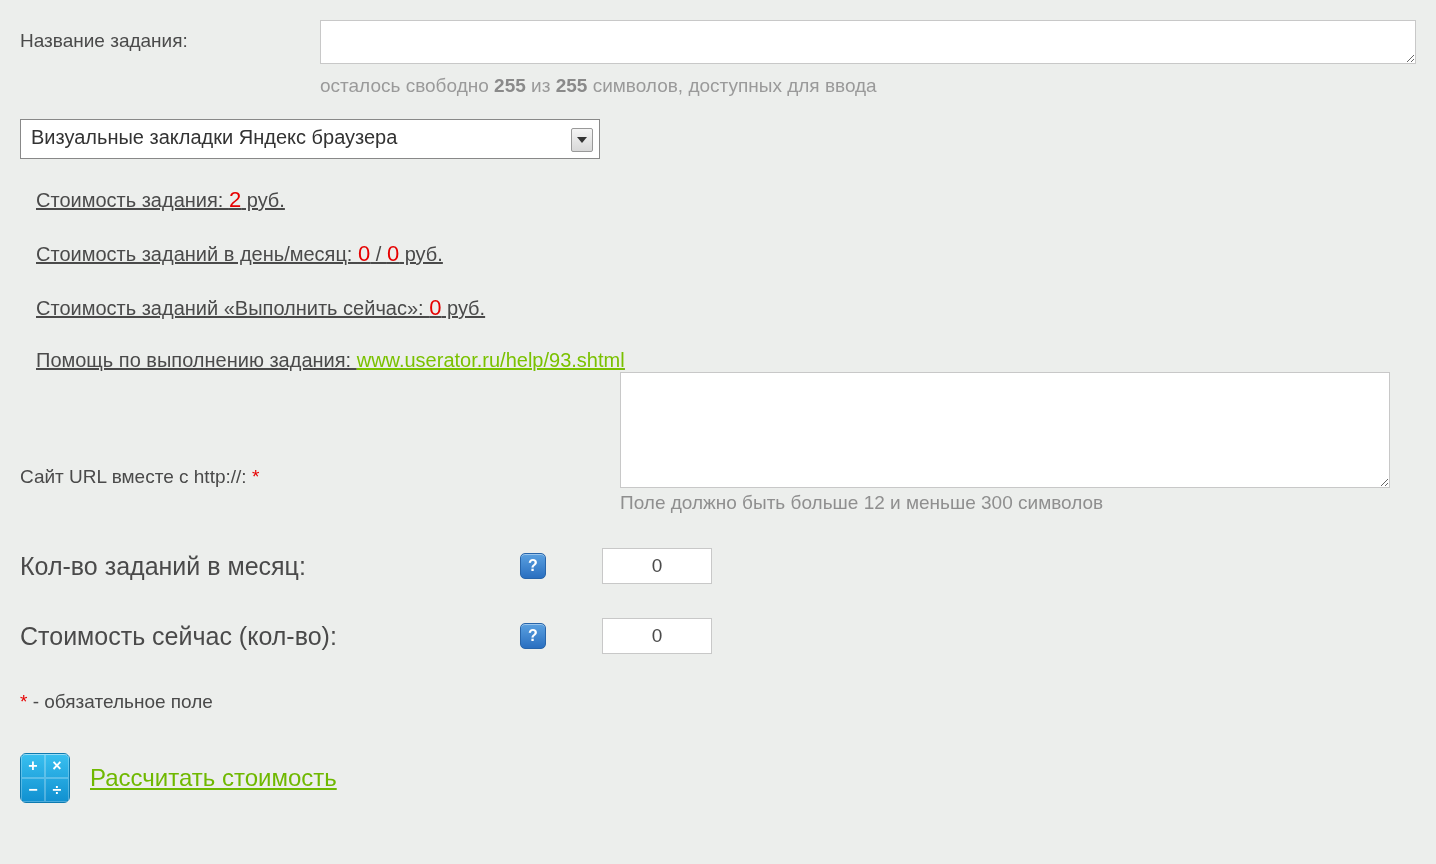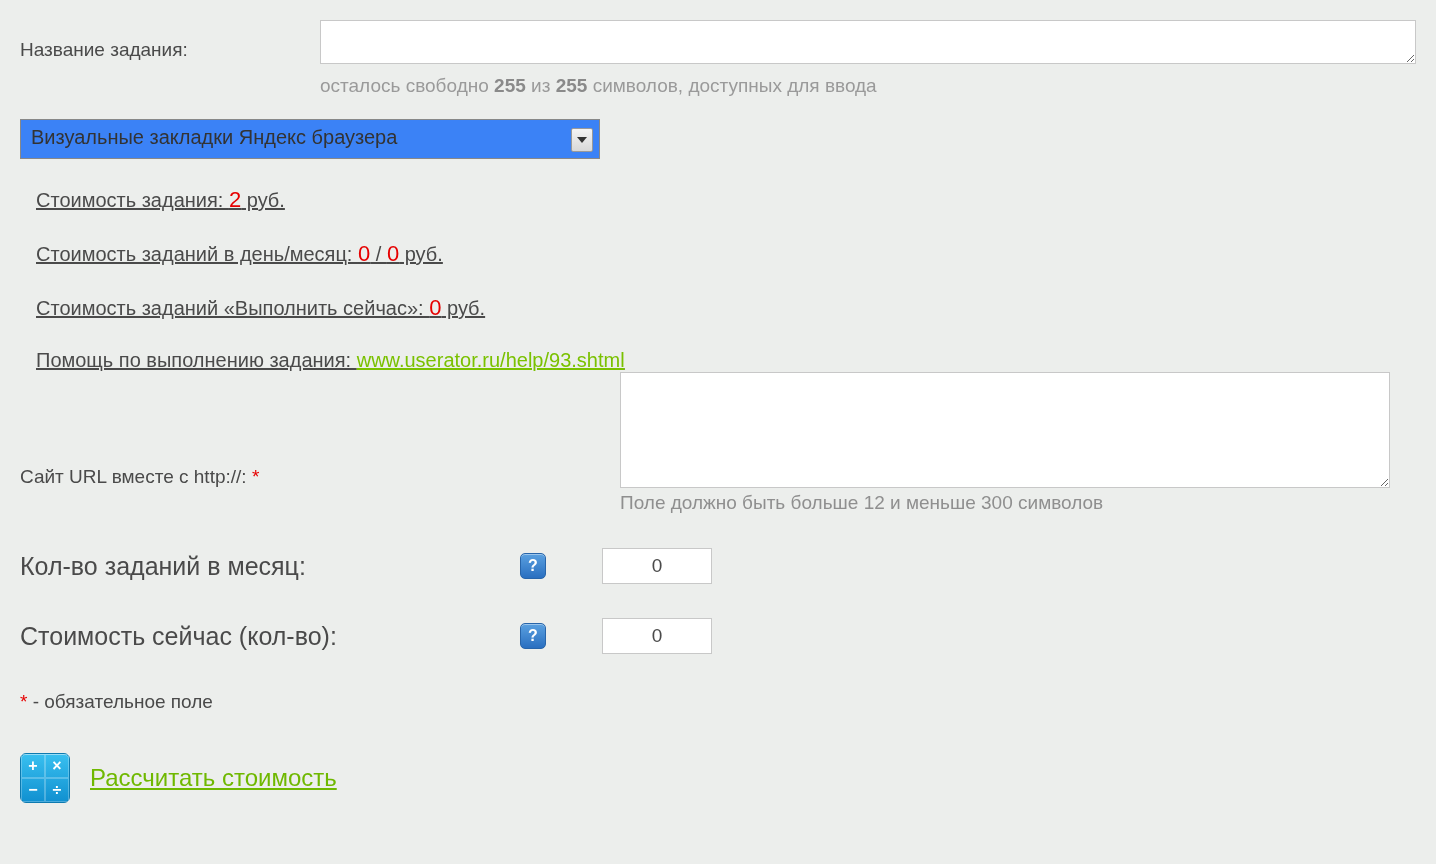--- a/index.html
+++ b/index.html
@@ -7,21 +7,21 @@
     margin: 0;
     padding: 20px;
     background: #eceeec;
     font-family: "Helvetica Neue", Arial, sans-serif;
     font-size: 19px;
     color: #4a4a4a;
     width: 1436px;
   }
   .row {
     display: flex;
-    align-items: center;
+    align-items: flex-start;
     margin-bottom: 4px;
   }
   .label-col {
     width: 300px;
     padding-top: 10px;
     flex-shrink: 0;
   }
   .field-col {
     flex: 1;
   }
@@ -38,21 +38,21 @@
   .hint {
     color: #9a9a9a;
     font-size: 19px;
     margin-top: 2px;
     margin-bottom: 18px;
   }
   .hint b { color: #8a8a8a; font-weight: bold; }
   .select-wrap {
     display: inline-block;
     border: 1px solid #888;
-    background: #3b82f6;
+    background: #ffffff;
     position: relative;
     width: 580px;
     height: 40px;
   }
   .select-inner {
     padding: 6px 10px;
     font-size: 20px;
     color: #333;
   }
   .select-btn {

